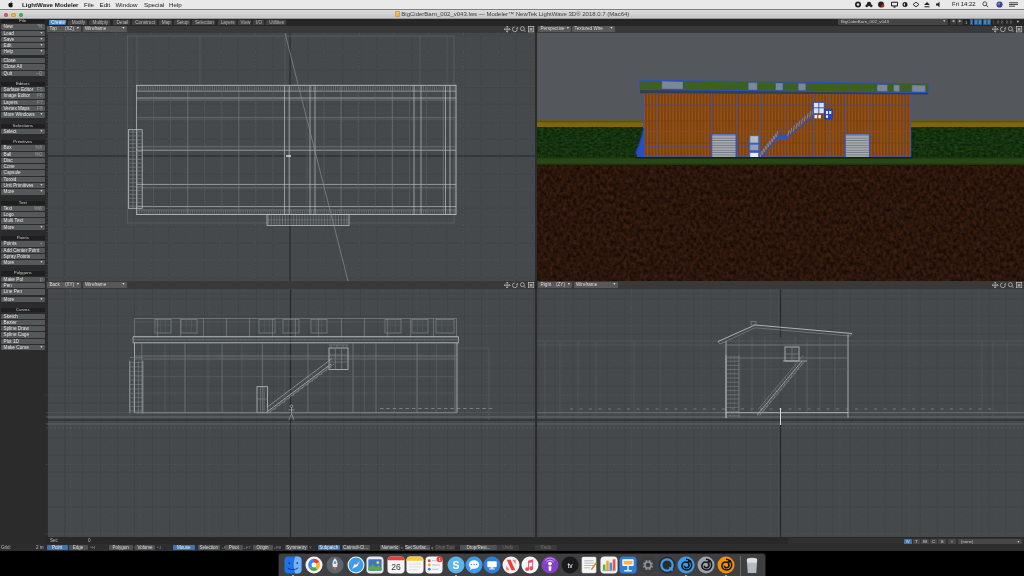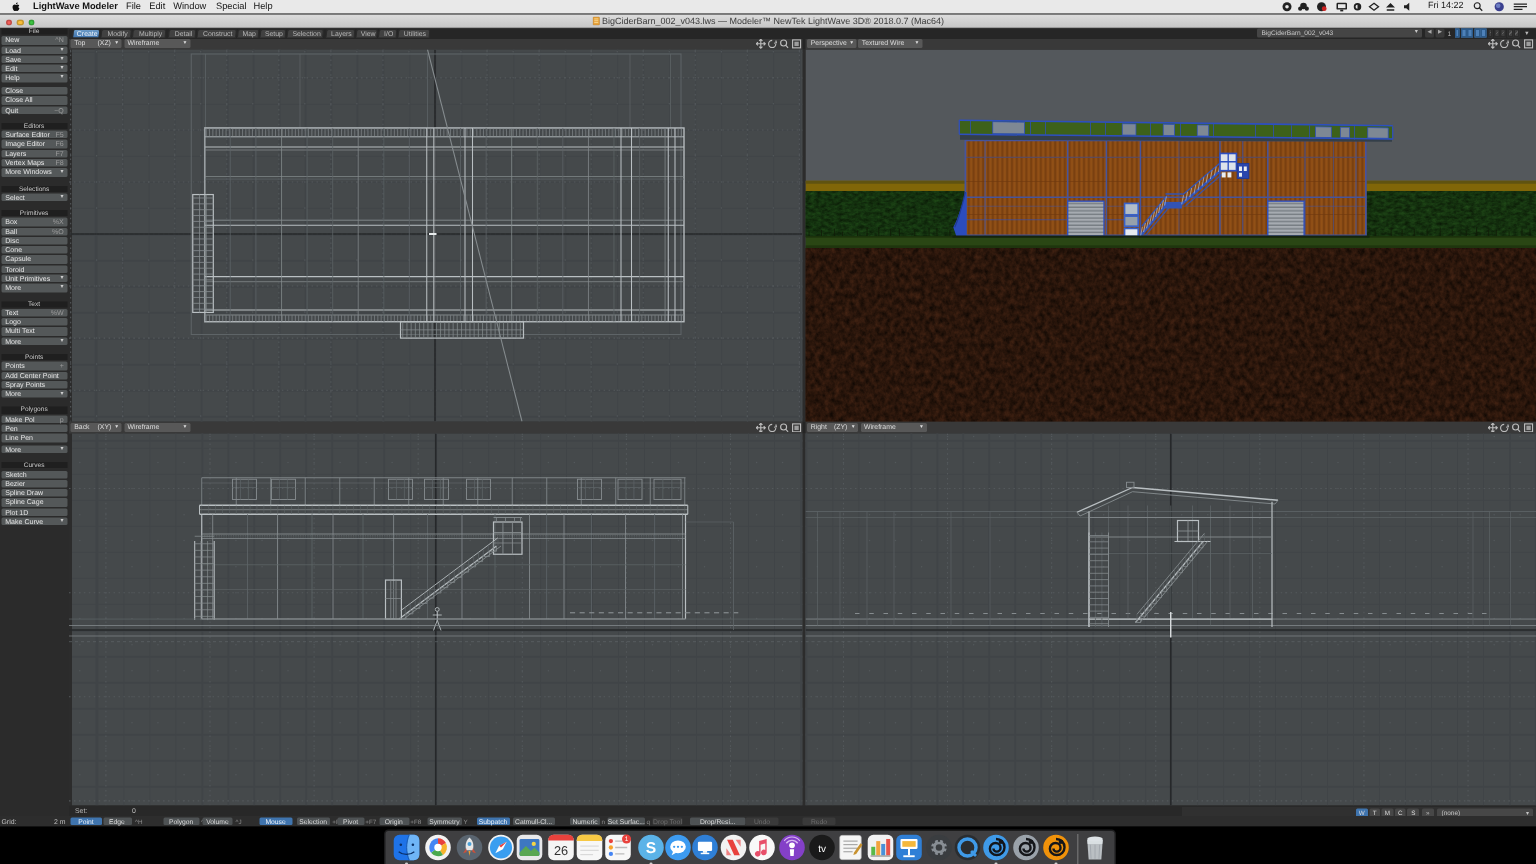--- a/index.html
+++ b/index.html
@@ -24,21 +24,21 @@
 .sbtn .dn{position:absolute;right:1.5px;color:#cfcfcf;}
 
 #set-row{left:46px;top:537px;width:978px;height:6.5px;background:#282828;color:#bdbdbd;font-size:4.6px;}
 #mode-row{left:0;top:543.5px;width:1024px;height:7.5px;background:#2d2d2d;}
 .mbtn{position:absolute;top:1px;height:5.8px;background:#4e5254;color:#dcdcdc;font-size:4.5px;line-height:5.8px;text-align:center;border-radius:1px;}
 .mbtn.blue{background:#3f74ae;color:#eef4fa;}
 .mbtn.dim{background:#3a3a3a;color:#6f6f6f;}
 .mkey{position:absolute;top:1px;height:5.8px;color:#8f8f8f;font-size:4.2px;line-height:5.8px;}
 
 #desktop{left:0;top:551px;width:1024px;height:25px;background:#000;}
-#dock{position:absolute;left:256px;top:1.5px;width:488px;height:23.5px;background:rgba(68,68,70,0.92);border:0.8px solid rgba(20,20,20,0.8);border-bottom:none;border-radius:3px 3px 0 0;}
+#dock{position:absolute;left:278px;top:1.5px;width:488px;height:23.5px;background:rgba(68,68,70,0.92);border:0.8px solid rgba(20,20,20,0.8);border-bottom:none;border-radius:3px 3px 0 0;}
 .dicon{position:absolute;top:2px;width:19px;height:19px;}
 </style></head><body>
 <div id="page">
     <div id="menubar" class="abs">
       <svg class="abs" style="left:8.2px;top:1.3px" width="6" height="7" viewBox="0 0 100 116">
         <path fill="#111" d="M71 62c0-12 10-18 10-18s-7-10-18-10c-8 0-13 4-17 4s-10-4-16-4C17 34 6 45 6 63c0 19 14 42 24 42 5 0 8-3 15-3s10 3 15 3c11 0 23-25 23-29 0 0-12-4-12-14zM58 25c5-6 4-15 4-15s-9 1-14 7c-5 5-4 14-4 14s9 0 14-6z"></path>
       </svg>
       <div class="mi" style="left:22px;font-weight:bold;">LightWave Modeler</div>
       <div class="mi" style="left:84px;">File</div>
       <div class="mi" style="left:99.5px;">Edit</div>

